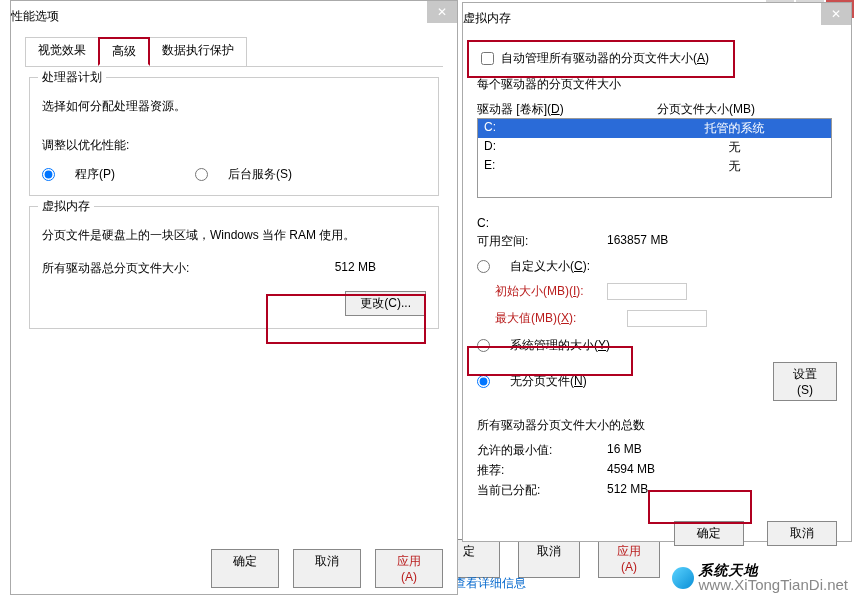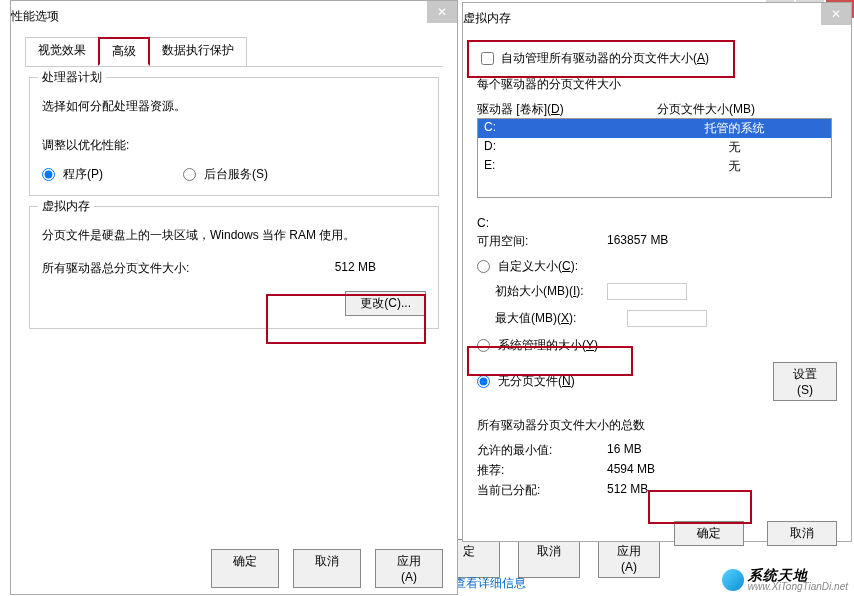--- a/index.html
+++ b/index.html
@@ -10,21 +10,21 @@
 .titlebar { height: 30px; display: flex; align-items: center; position: relative; }
 .titlebar .title { flex: 1; text-align: left; }
 .closebtn { width: 30px; height: 22px; background: #c8c8c8; color: #fff; display: flex; align-items: center; justify-content: center; position: absolute; top: 0; right: 0; cursor: pointer; }
 .tabs { display: flex; margin: 6px 14px 0 14px; border-bottom: 1px solid #ccc; }
 .tab { padding: 4px 12px; border: 1px solid #ccc; border-bottom: none; margin-right: -1px; cursor: pointer; background: #fff; }
 .tab.active { border: 2px solid #b00020; border-bottom: 2px solid #fff; position: relative; z-index: 1; }
 .group { border: 1px solid #ccc; margin: 10px 18px; padding: 12px 12px; position: relative; }
 .group .legend { position: absolute; top: -9px; left: 8px; background: #fff; padding: 0 4px; }
 .row { margin: 8px 0; }
 .radio-row { display: flex; gap: 80px; margin-top: 12px; }
-.radio-opt { display: flex; align-items: center; gap: 4px; }
+.radio-opt { display: flex; align-items: center; gap: 16px; }
 .radio-opt input { margin: 0 4px 0 0; }
 .vm-size-row { display: flex; justify-content: space-between; margin-top: 16px; }
 .btn { border: 1px solid #888; background: #f0f0f0; padding: 3px 14px; cursor: pointer; display: inline-block; }
 .btn-area-right { text-align: right; margin-top: 14px; }
 .highlight-box { border: 2px solid #b00020; position: absolute; pointer-events: none; }
 .hl1 { left: 266px; top: 294px; width: 160px; height: 50px; }
 .hl2 { left: 467px; top: 40px; width: 268px; height: 38px; }
 .hl3 { left: 467px; top: 346px; width: 166px; height: 30px; }
 .hl4 { left: 648px; top: 490px; width: 104px; height: 34px; }
 .drivelist { border: 1px solid #999; width: 355px; height: 80px; background: #fff; }
@@ -33,28 +33,28 @@
 .drivelist .rowd { display: flex; padding: 1px 6px; }
 .drivelist .rowd.sel { background: #2a6bd8; color: #fff; }
 .field-row { display: flex; margin: 3px 0; }
 .field-row .lbl { width: 130px; }
 .field-row .val { }
 .textin { width: 80px; border: 1px solid #ccc; background: #fff; color: #b8b8b8; padding: 1px 4px; display: inline-block; }
 .bottom-btns { position: absolute; bottom: 6px; right: 14px; display: flex; gap: 14px; }
 .bottom-btns .btn { width: 68px; text-align: center; }
 .sys-btns { position: absolute; bottom: 4px; right: 60px; display: flex; gap: 18px; }
 .sys-btns .btn { width: 62px; text-align: center; }
-.faded { color: #000000; }
+.faded { color: #b91c1c; }
 .underline { text-decoration: underline; }
 .link { color: #0066cc; cursor: pointer; }
 .logo { position: absolute; right: 6px; bottom: 4px; display: flex; align-items: center; gap: 4px; }
 .logo-icon { width: 22px; height: 22px; border-radius: 50%; background: linear-gradient(135deg,#5bd3ff,#0a8fd6); }
 .logo-txt { display: flex; flex-direction: column; line-height: 1; }
 .logo-txt .a { font-weight: bold; font-size: 14px; letter-spacing: 1px; font-style: italic; }
-.logo-txt .b { font-size: 10px; color: #888; font-style: italic; }
+.logo-txt .b { font-size: 15px; color: #888; }
 .winbtns-top { position: absolute; top: 0; right: 0; display: flex; }
 .winbtns-top div { width: 28px; height: 18px; background: #d8d8d8; margin-left: 2px; }
 .winbtns-top div.red { background: #c94f4f; }
 </style>
 </head>
 <body>
 
 <div class="sys-btns" style="left:438px; bottom:18px; right:auto;">
   <div class="btn"><span>定</span></div>
   <div class="btn"><span>取消</span></div>

